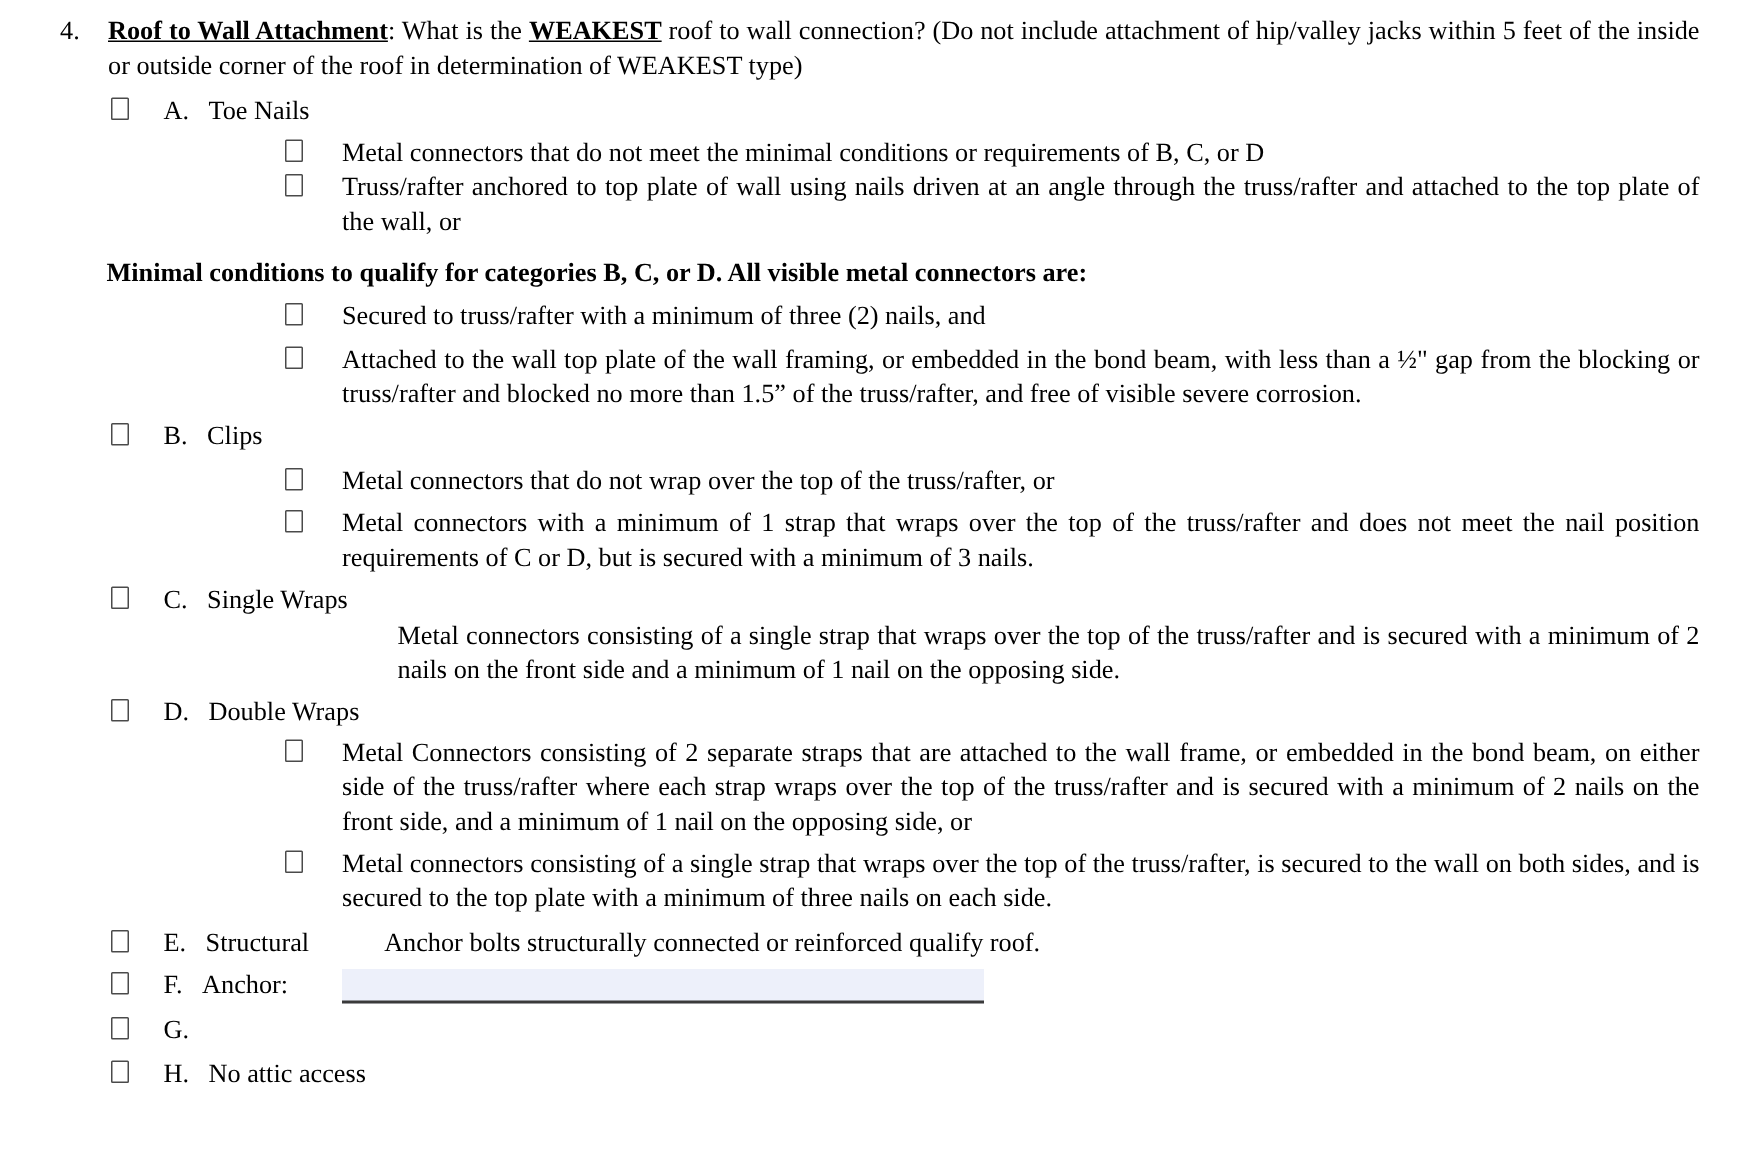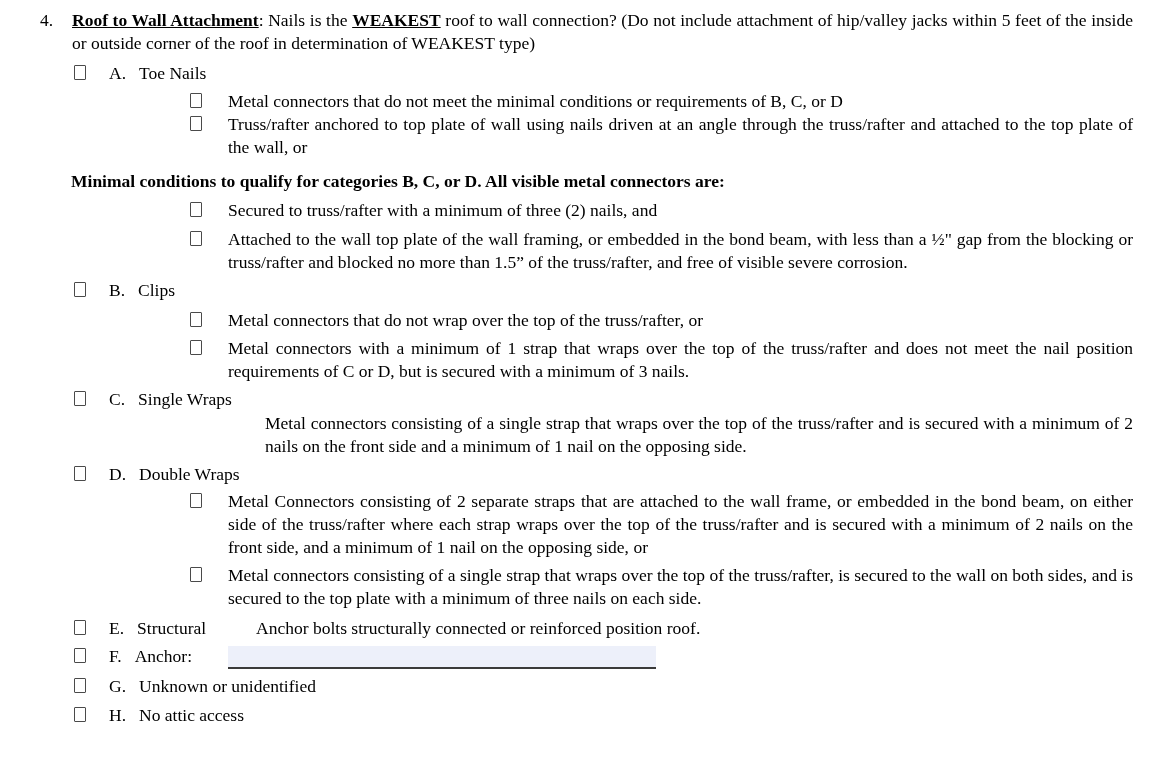--- a/index.html
+++ b/index.html
@@ -53,21 +53,21 @@
   .mb5 { margin-bottom:5px; }  .mb4 { margin-bottom:4px; }
   .mb1 { margin-bottom:1px; }  .mb0 { margin-bottom:0; }
 </style>
 </head>
 <body>
 
 <div class="page">
 
   <div class="header">
     <span class="qnum">4.</span>
-    <span><span class="bu">Roof to Wall Attachment</span><span>: Nails is the </span><span class="bu">WEAKEST</span><span> roof to wall connection? (Do not include attachment of hip/valley jacks within 5 feet of the inside or outside corner of the roof in determination of WEAKEST type)</span></span>
+    <span><span class="bu">Roof to Wall Attachment</span><span>: What is the </span><span class="bu">WEAKEST</span><span> roof to wall connection? (Do not include attachment of hip/valley jacks within 5 feet of the inside or outside corner of the roof in determination of WEAKEST type)</span></span>
   </div>
 
   <div class="row lvl1 mb5">
     <span class="cb"></span>
     <span class="letter">A.</span>
     <span class="label">Toe Nails</span>
   </div>
   <div class="row lvl2 mb0">
     <span class="cb"></span>
     <span class="txt"><span>Metal connectors that do not meet the minimal conditions or requirements of B, C, or D</span></span>
@@ -119,34 +119,33 @@
   </div>
   <div class="row lvl2 mb7">
     <span class="cb"></span>
     <span class="txt"><span>Metal connectors consisting of a single strap that wraps over the top of the truss/rafter, is secured to the wall on both sides, and is secured to the top plate with a minimum of three nails on each side.</span></span>
   </div>
 
   <div class="row lvl1 mb5">
     <span class="cb"></span>
     <span class="letter">E.</span>
     <span class="label">Structural</span>
-    <span class="edesc">Anchor bolts structurally connected or reinforced position roof.</span>
+    <span class="edesc">Anchor bolts structurally connected or reinforced qualify roof.</span>
   </div>
 
   <div class="row lvl1 mb6">
     <span class="cb"></span>
     <span class="letter">F.</span>
     <span class="label">Anchor:</span>
     <input class="other-field" type="text" value="" style="">
   </div>
 
   <div class="row lvl1 mb6">
     <span class="cb"></span>
     <span class="letter">G.</span>
-    <span class="label">Unknown or unidentified</span>
   </div>
 
   <div class="row lvl1 mb0">
     <span class="cb"></span>
     <span class="letter">H.</span>
     <span class="label">No attic access</span>
   </div>
 
 </div>
 

